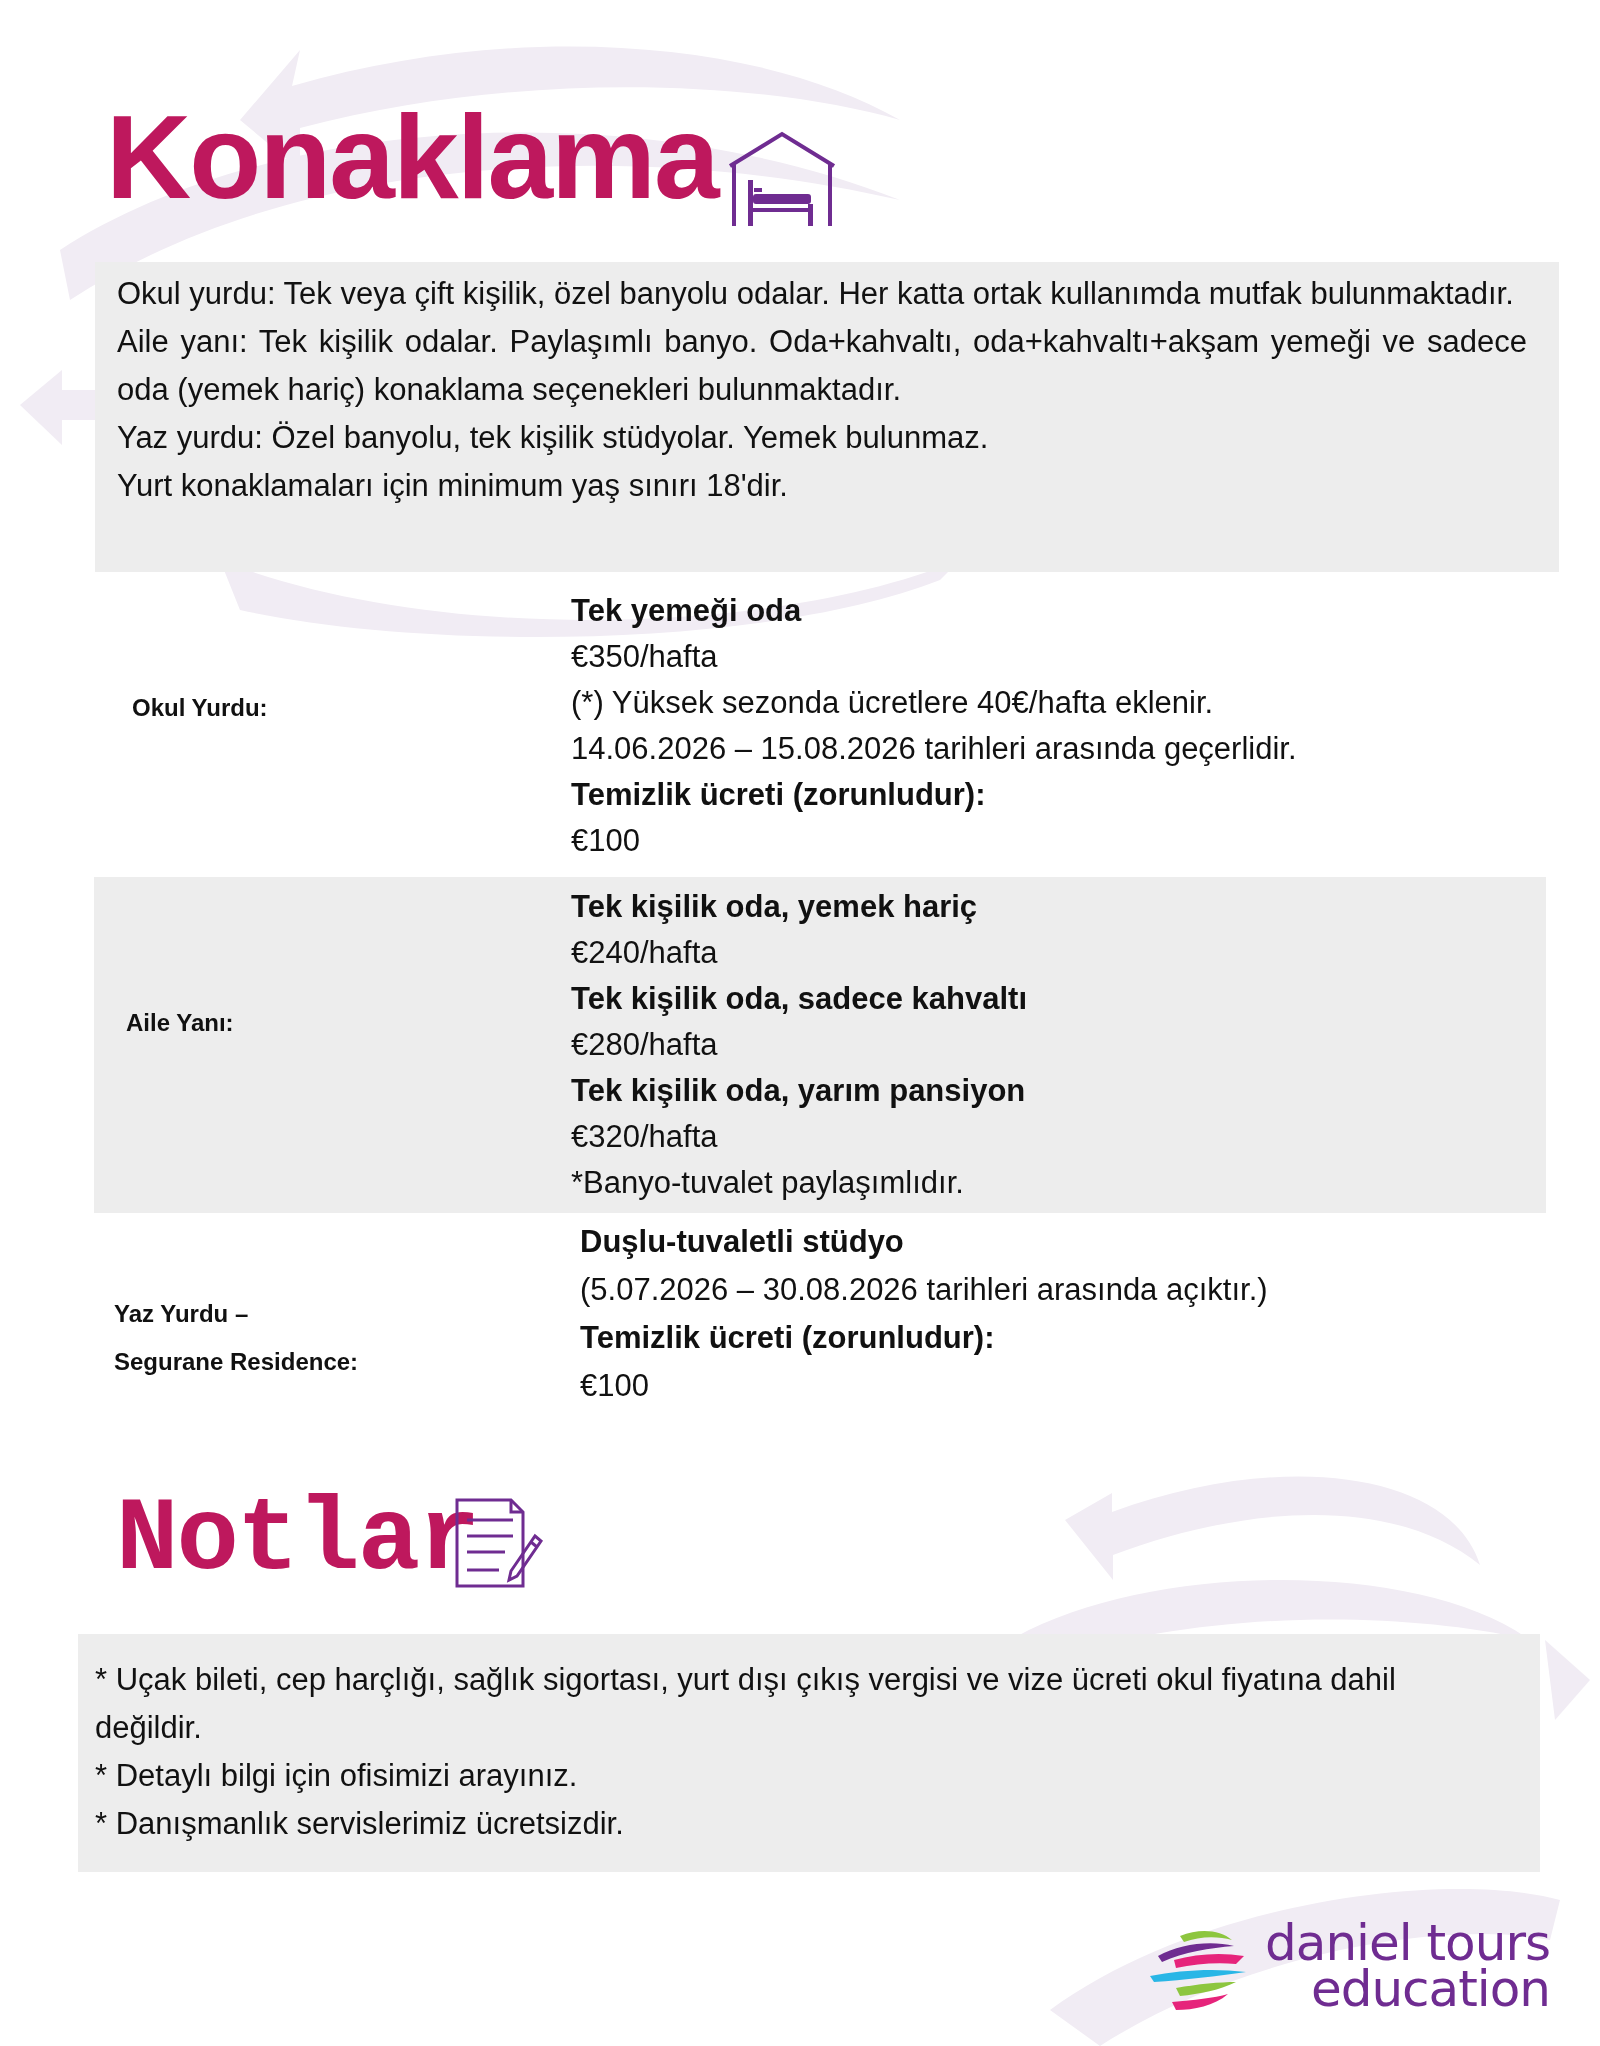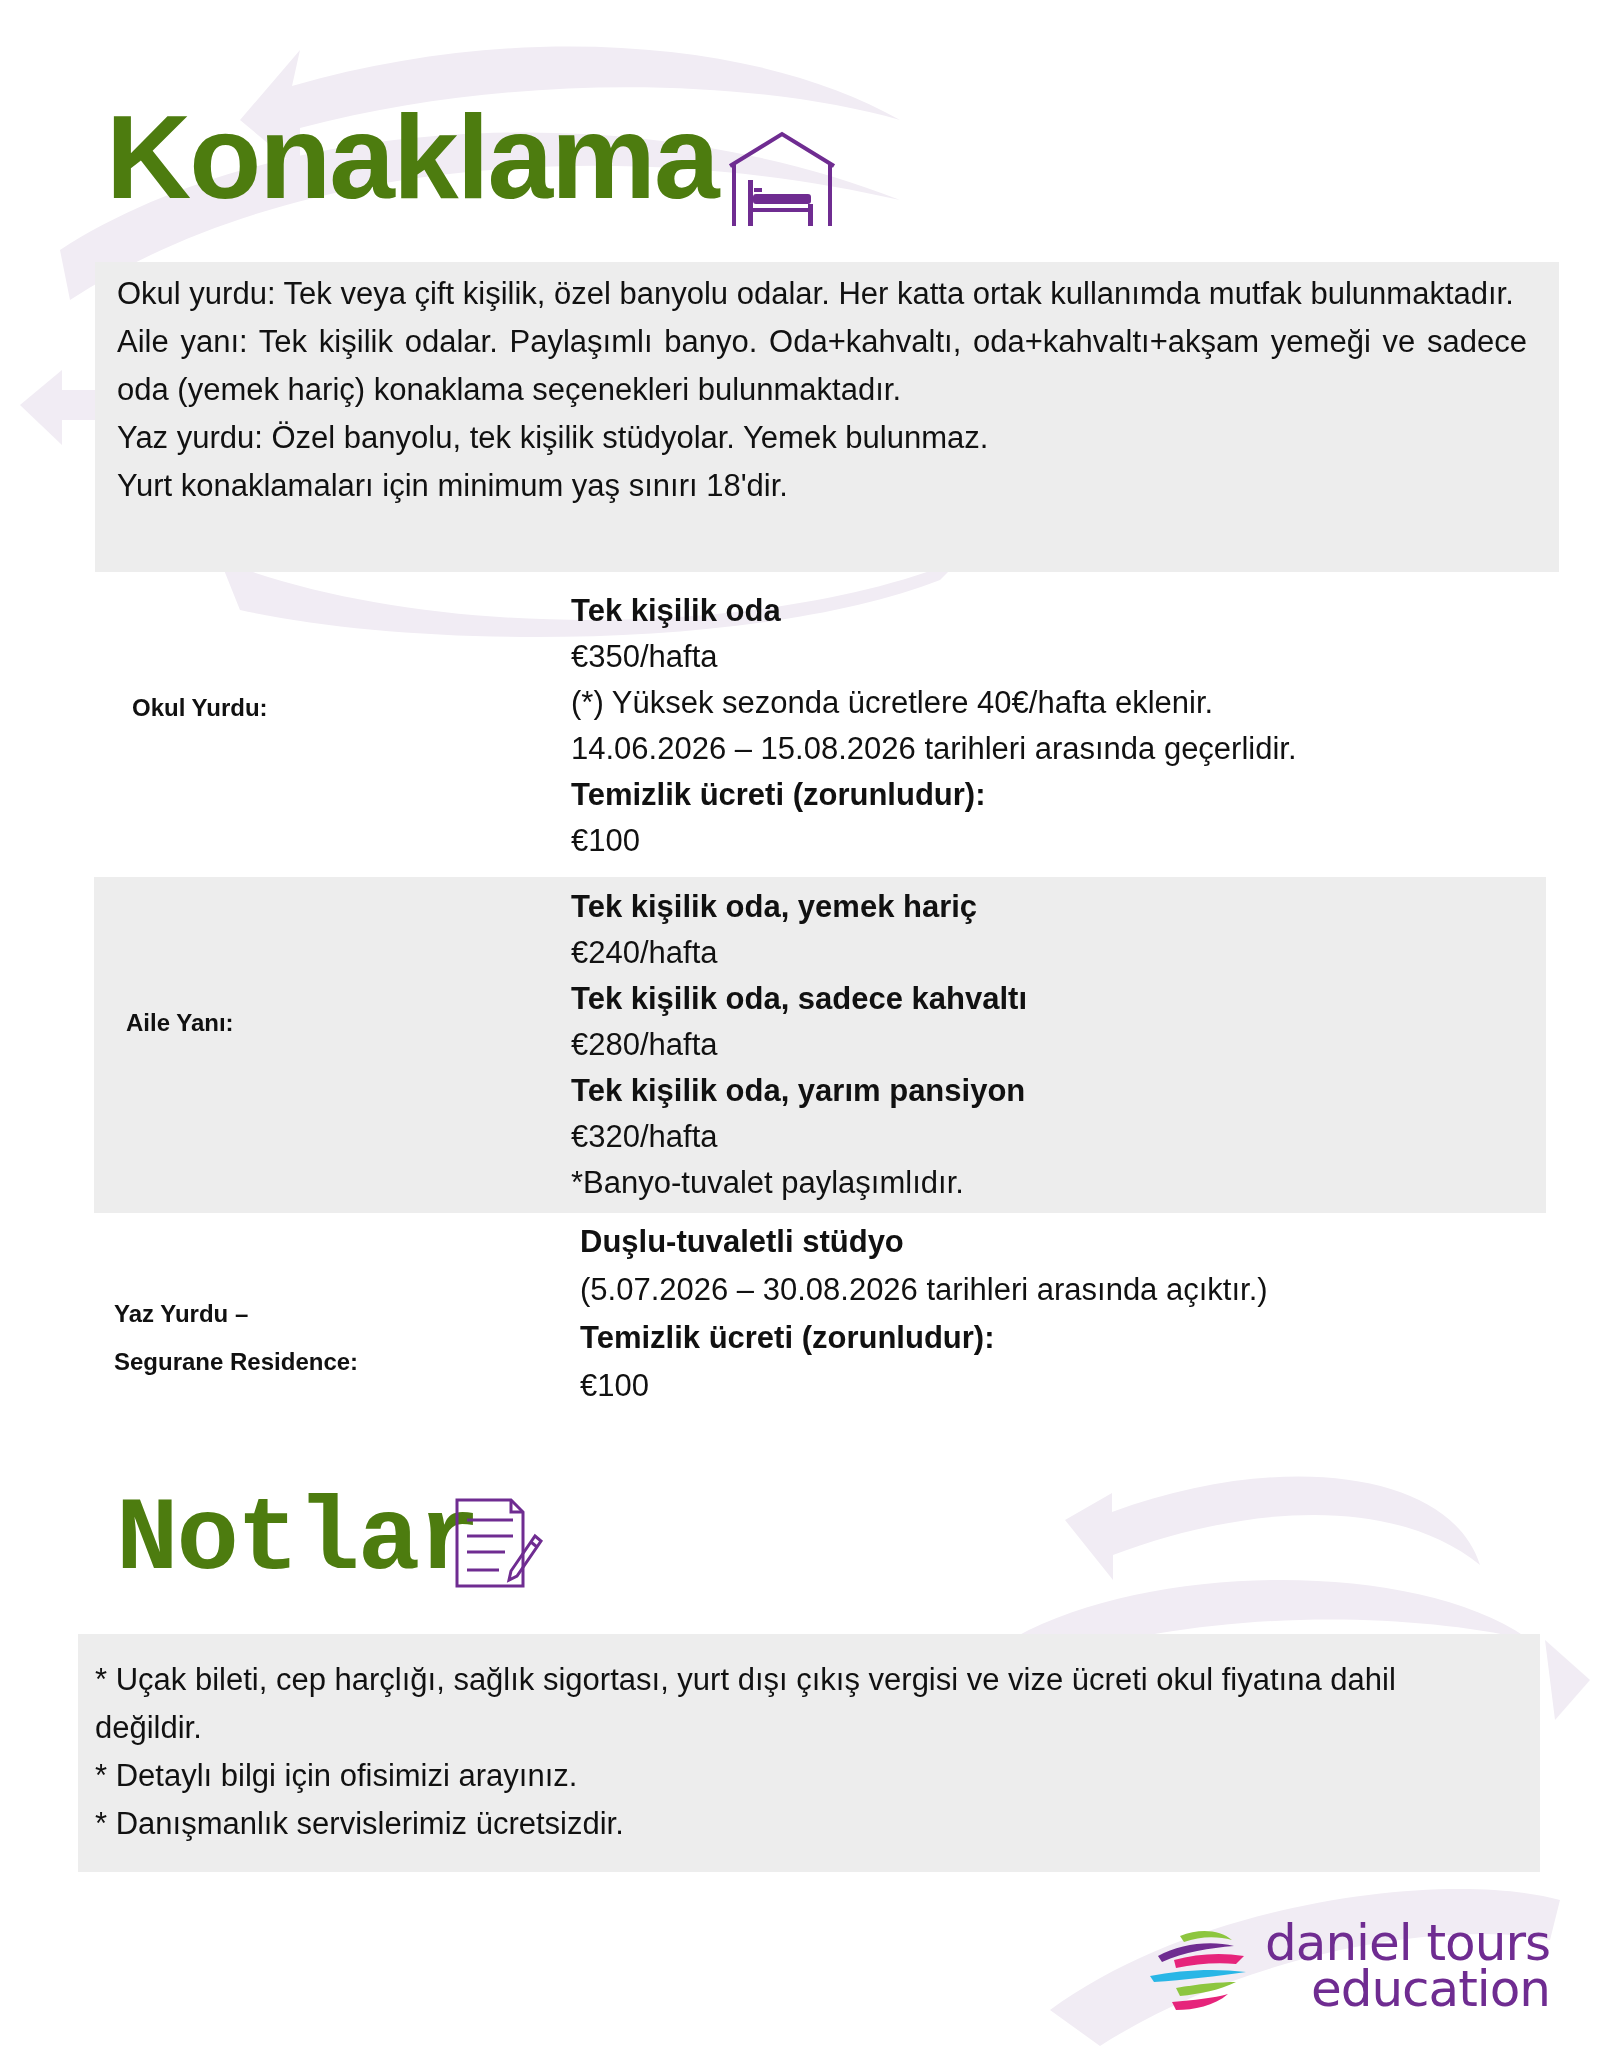--- a/index.html
+++ b/index.html
@@ -5,21 +5,21 @@
   html, body { margin: 0; padding: 0; }
   body {
     width: 1600px; height: 2046px; position: relative; overflow: hidden;
     background: #ffffff;
     font-family: "Liberation Sans", "DejaVu Sans", sans-serif;
     color: #111111;
   }
   .bg-swoosh { position: absolute; left: 0; top: 0; width: 1600px; height: 2046px; pointer-events: none; }
 
   .h1 {
-    position: absolute; font-weight: 700; color: #4d7c0f;
+    position: absolute; font-weight: 700; color: #be185d;
     font-family: "Liberation Sans", sans-serif; letter-spacing: -2px;
   }
   #title-konaklama { left: 106px; top: 92px; font-size: 118px; line-height: 130px; }
   #title-notlar { left: 116px; top: 1480px; font-size: 104px; line-height: 120px; font-family: Liberation Mono, monospace; }
 
   .icon { position: absolute; }
   #house-icon { left: 726px; top: 130px; width: 112px; height: 96px; }
   #notes-icon { left: 455px; top: 1498px; width: 90px; height: 92px; }
 
   .graybox { position: absolute; background: #ededed; }
@@ -98,21 +98,21 @@
 <div id="intro-box" class="graybox"></div>
 <div id="intro-text">
   <div class="justify">Okul yurdu: Tek veya çift kişilik, özel banyolu odalar. Her katta ortak kullanımda mutfak bulunmaktadır.</div>
   <div class="justify">Aile yanı: Tek kişilik odalar. Paylaşımlı banyo. Oda+kahvaltı, oda+kahvaltı+akşam yemeği ve sadece oda (yemek hariç) konaklama seçenekleri bulunmaktadır.</div>
   <div>Yaz yurdu: Özel banyolu, tek kişilik stüdyolar. Yemek bulunmaz.</div>
   <div>Yurt konaklamaları için minimum yaş sınırı 18'dir.</div>
 </div>
 
 <div id="row1-label" class="row-label">Okul Yurdu:</div>
 <div id="row1-content" class="row-content">
-  <div class="b">Tek kişilik oda</div>
+  <div class="b">Tek yemeği oda</div>
   <div>€350/hafta</div>
   <div>(*) Yüksek sezonda ücretlere 40€/hafta eklenir.</div>
   <div>14.06.2026 – 15.08.2026 tarihleri arasında geçerlidir.</div>
   <div class="b">Temizlik ücreti (zorunludur):</div>
   <div>€100</div>
 </div>
 
 <div id="row2-bg" class="row-bg"></div>
 <div id="row2-label" class="row-label">Aile Yanı:</div>
 <div id="row2-content" class="row-content">

